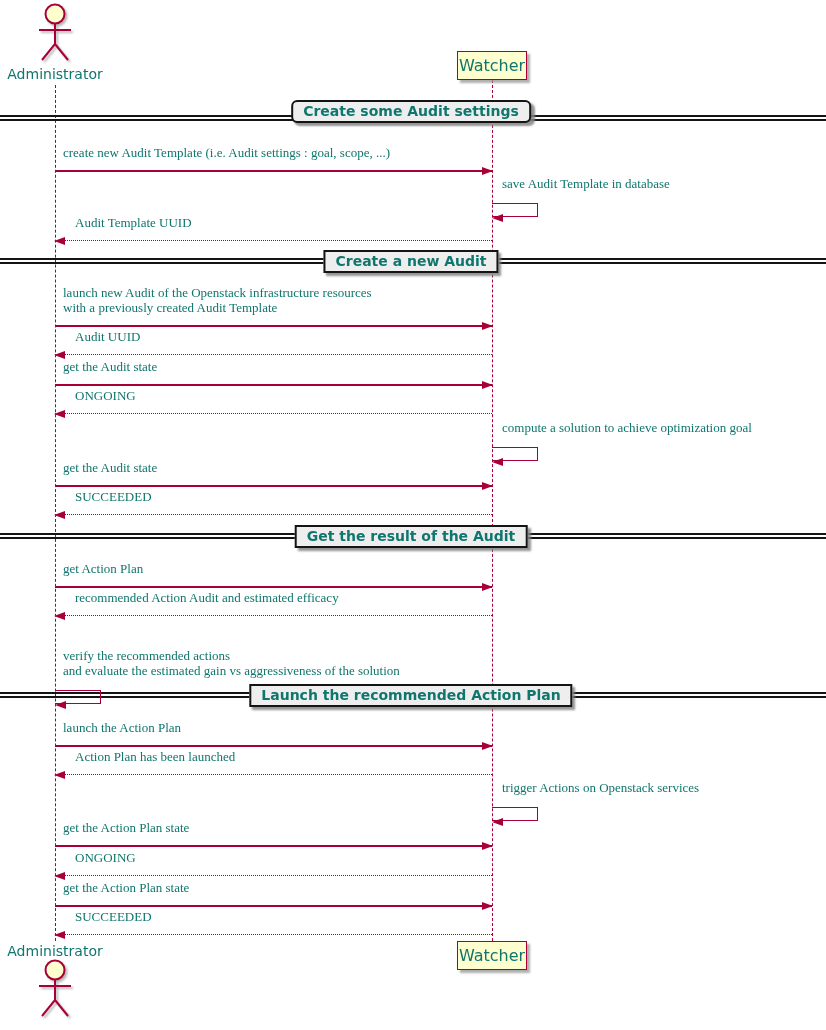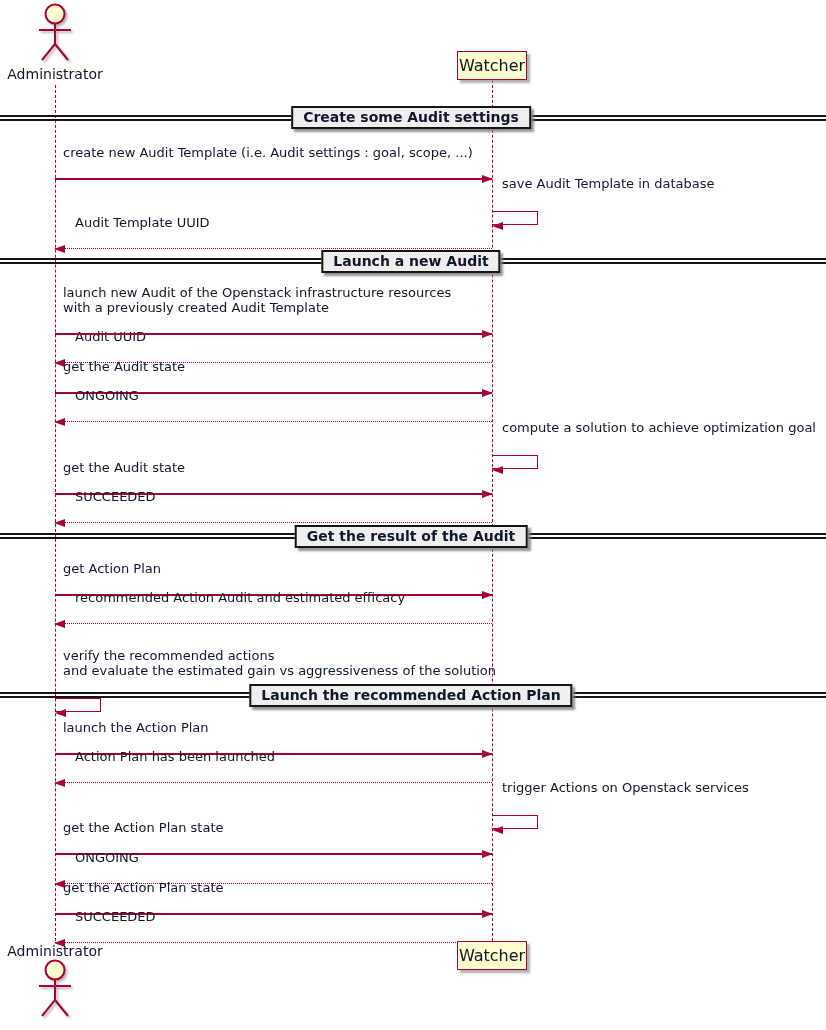--- a/index.html
+++ b/index.html
@@ -1,18 +1,18 @@
 <!DOCTYPE html>
 <html><head>
 <meta charset="utf-8">
 <style>
   html,body { margin:0; padding:0; background:#ffffff; }
   .canvas {
     position:relative; width:826px; height:1030px; background:#ffffff;
-    font-family:"DejaVu Sans", sans-serif; color:#0f172a; overflow:hidden;
+    font-family:"DejaVu Sans", sans-serif; color:#0f766e; overflow:hidden;
   }
 
   
   .lifeline { position:absolute; width:0; border-left:1px dashed #A80036; z-index:1; }
 
   
   .pbox {
     position:absolute; background:#FEFECE; border:1.8px solid #A80036;
     box-shadow:3px 3px 2px rgba(150,150,150,0.75);
     display:flex; align-items:center; justify-content:center;
@@ -31,21 +31,21 @@
   .divider-box {
     position:absolute; left:411px; transform:translateX(-50%);
     background:#EEEEEE; border:2px solid #141414;
     box-shadow:3px 3px 2px rgba(130,130,130,0.85);
     font-weight:bold; font-size:14px; line-height:17px; padding:1px 10px;
     white-space:nowrap; z-index:4;
   }
 
   
   .msg { position:absolute; font-size:13px; line-height:15px; z-index:3; }
-  .msg .text { white-space:pre-line; padding-bottom:18px; }
+  .msg .text { white-space:pre-line; padding-bottom:10px;font-family:Liberation Serif, serif; }
   .call .text  { padding-left:8px; }
   .return .text{ padding-left:20px; }
   .self .text  { padding-left:10px; white-space:pre-line; }
 
   .call .line   { position:relative; height:1.5px; background:#A80036; }
   .return .line { position:relative; height:0; border-top:1.5px dotted #A80036; }
 
   .arrow-right {
     position:absolute; right:-1px; top:50%; transform:translateY(-50%);
     width:0; height:0; border-top:4.5px solid transparent;
@@ -80,21 +80,21 @@
     <line x1="22" y1="20.5" x2="22" y2="41" stroke="#A80036" stroke-width="2"></line>
     <line x1="6" y1="27" x2="38" y2="27" stroke="#A80036" stroke-width="2"></line>
     <line x1="22" y1="41" x2="9" y2="57" stroke="#A80036" stroke-width="2"></line>
     <line x1="22" y1="41" x2="35" y2="57" stroke="#A80036" stroke-width="2"></line>
   </svg>
   <div class="actor-label" style="top:66px;">Administrator</div>
 
   <div class="pbox" style="left:457px; top:51px; width:70px; height:29px;">Watcher</div>
 
   <div class="divider-rule" style="top:115px;"></div>
-  <div class="divider-box" style="top:106px;">Create some Audit settings</div>
+  <div class="divider-box" style="top:100px;border-radius:6px;">Create some Audit settings</div>
 
   <div class="msg call" style="left:55px; top:145px; width:437px;">
     <div class="text">create new Audit Template (i.e. Audit settings : goal, scope, ...)</div>
     <div class="line">
         <span class="arrow-right"></span>
       </div>
   </div>
 
   <div class="msg self" style="left:492px; top:176px;">
     <div class="text">save Audit Template in database</div>
@@ -104,21 +104,21 @@
   </div>
 
   <div class="msg return" style="left:55px; top:215px; width:437px;">
     <div class="text">Audit Template UUID</div>
     <div class="line">
         <span class="arrow-left"></span>
       </div>
   </div>
 
   <div class="divider-rule" style="top:258px;"></div>
-  <div class="divider-box" style="top:250px;">Launch a new Audit</div>
+  <div class="divider-box" style="top:250px;">Create a new Audit</div>
 
   <div class="msg return" style="left:55px; top:329px; width:437px;">
     <div class="text">Audit UUID</div>
     <div class="line">
         <span class="arrow-left"></span>
       </div>
   </div>
 
   <div class="msg call" style="left:55px; top:285px; width:437px;">
     <div class="text">launch new Audit of the Openstack infrastructure resources

